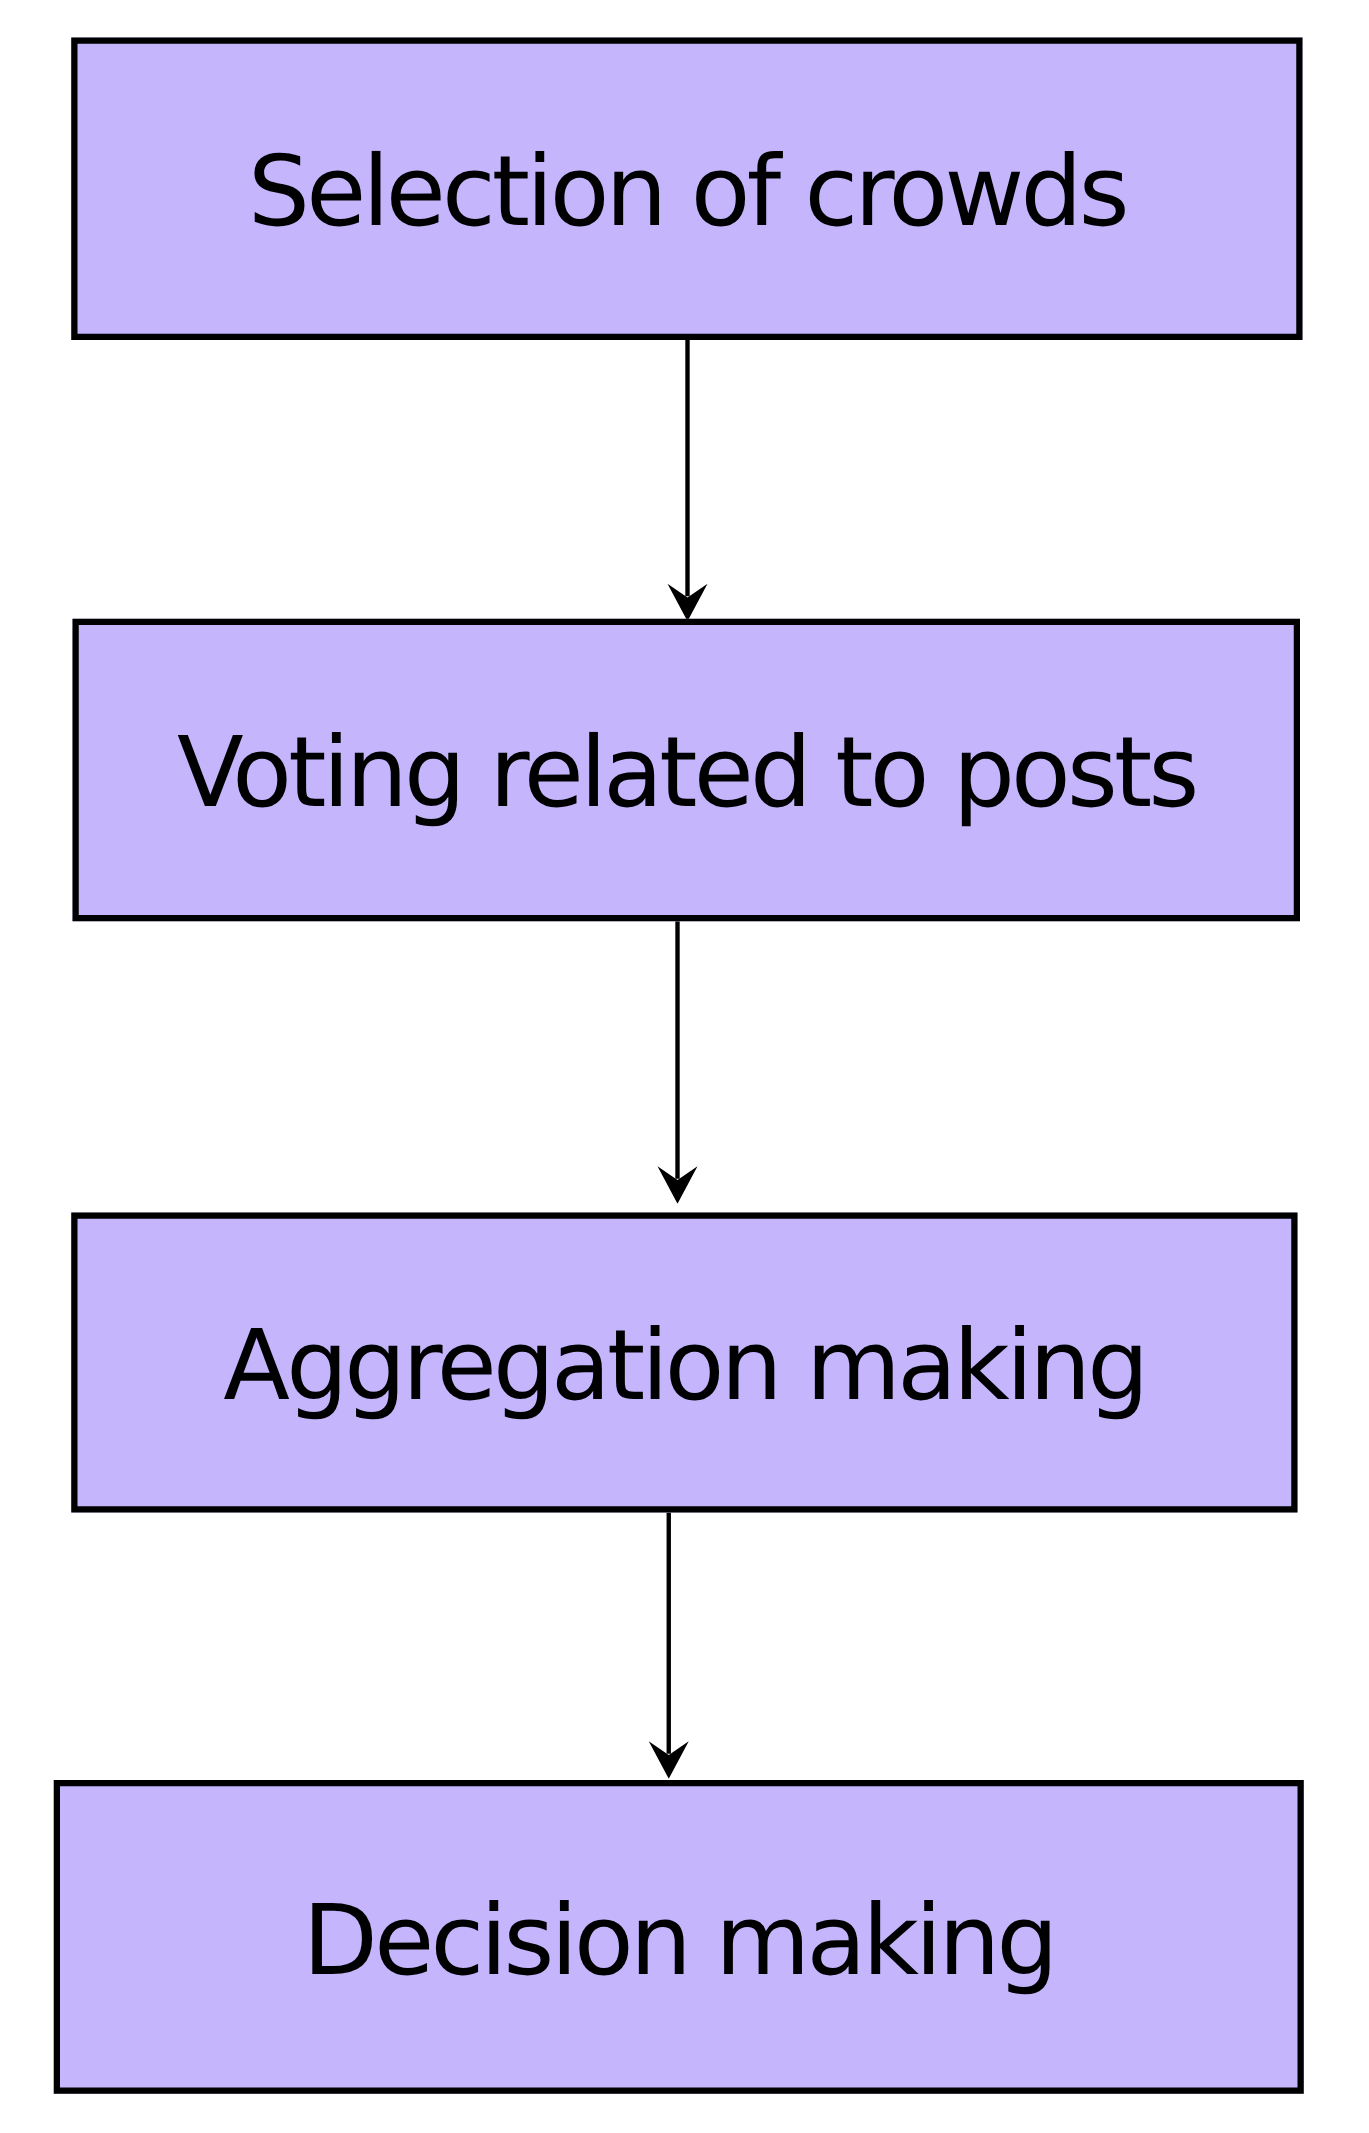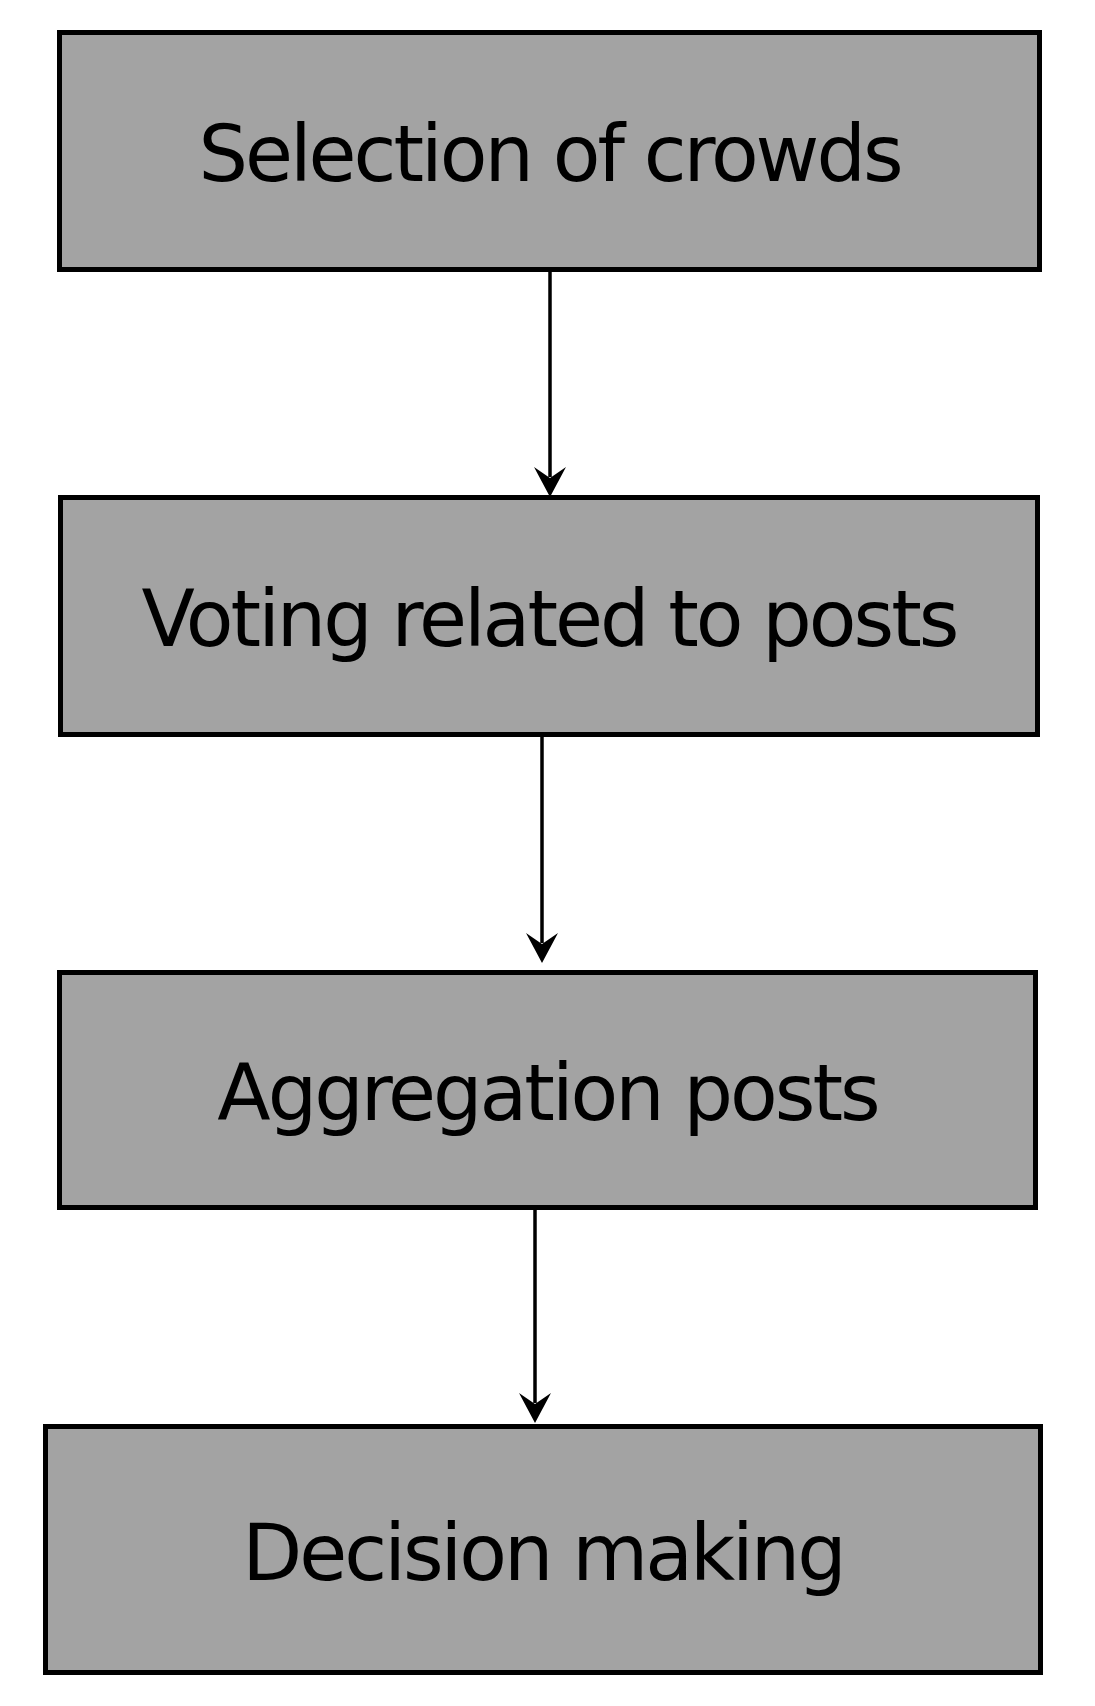--- a/index.html
+++ b/index.html
@@ -14,21 +14,21 @@
     position: relative;
     width: 1095px;
     height: 1706px;
     background: #ffffff;
     font-family: "DejaVu Sans", "Liberation Sans", sans-serif;
   }
   .flow-node {
     position: absolute;
     box-sizing: border-box;
     border: 5px solid #000000;
-    background: #a3a3a3;
+    background: #c4b5fd;
     display: flex;
     align-items: center;
     justify-content: center;
   }
   .flow-node .node-label {
     font-size: 78px;
     letter-spacing: -3px;
     color: #000000;
     white-space: nowrap;
     line-height: 1;
@@ -65,21 +65,21 @@
   <div id="node-2" class="flow-node">
     <span class="node-label">Voting related to posts</span>
   </div>
 
   <svg id="arrow-2" class="flow-arrow" viewBox="0 0 36 226" xmlns="http://www.w3.org/2000/svg">
     <line x1="18" y1="0" x2="18" y2="206" stroke="#000000" stroke-width="3.5"></line>
     <path d="M18,226 L2,196 L18,207 L34,196 Z" fill="#000000"></path>
   </svg>
 
   <div id="node-3" class="flow-node">
-    <span class="node-label">Aggregation posts</span>
+    <span class="node-label">Aggregation making</span>
   </div>
 
   <svg id="arrow-3" class="flow-arrow" viewBox="0 0 36 213" xmlns="http://www.w3.org/2000/svg">
     <line x1="18" y1="0" x2="18" y2="193" stroke="#000000" stroke-width="3.5"></line>
     <path d="M18,213 L2,183 L18,194 L34,183 Z" fill="#000000"></path>
   </svg>
 
   <div id="node-4" class="flow-node">
     <span class="node-label">Decision making</span>
   </div>

